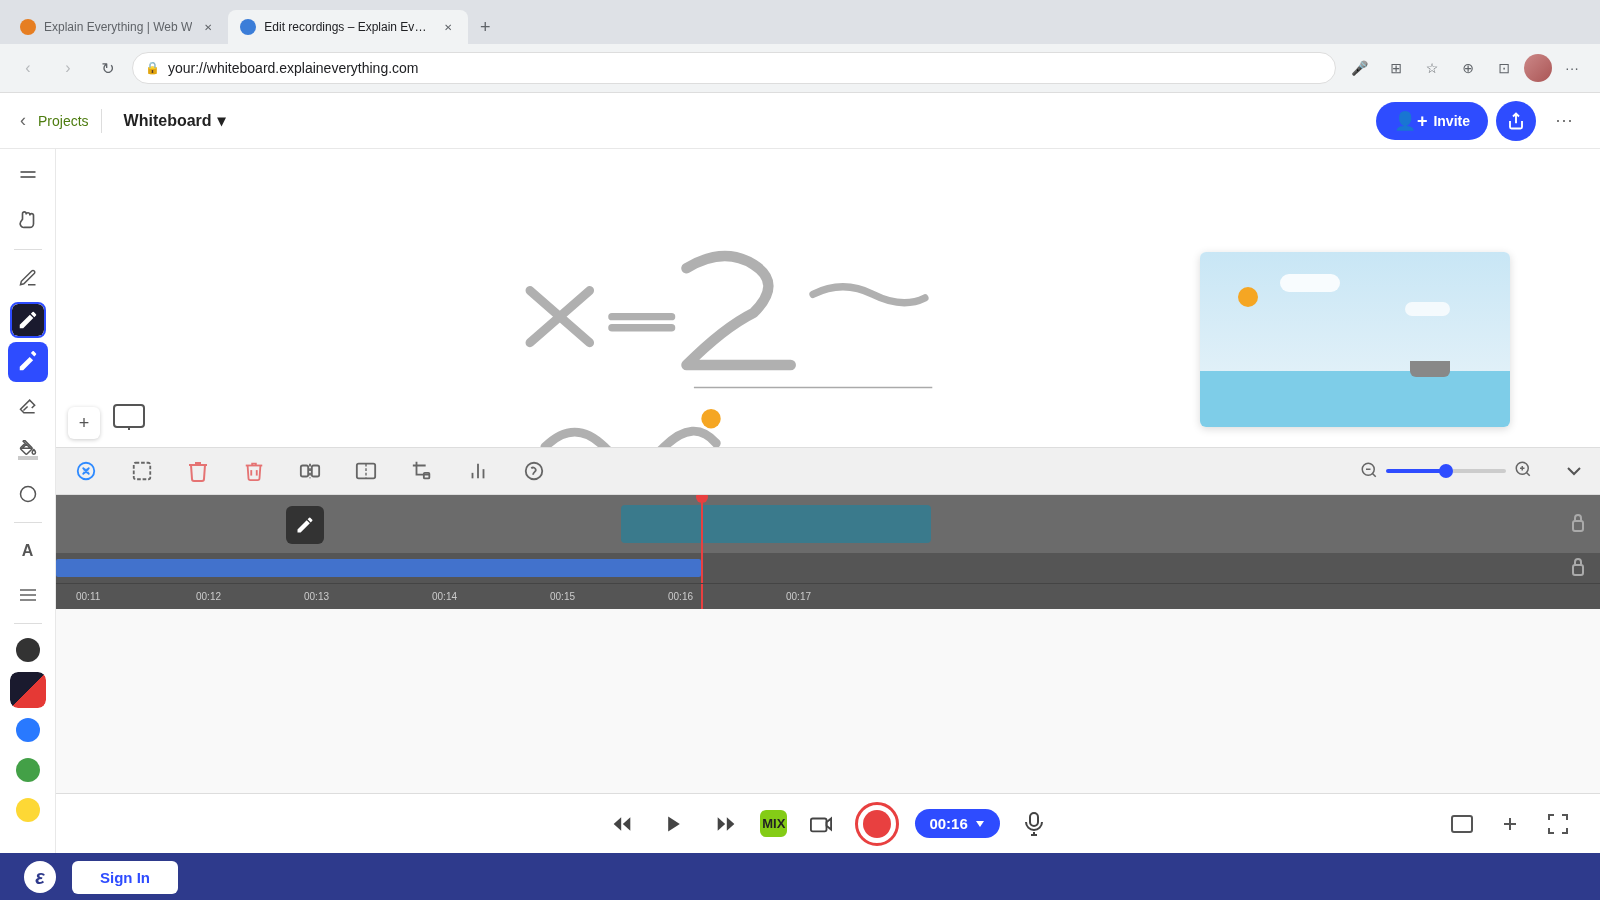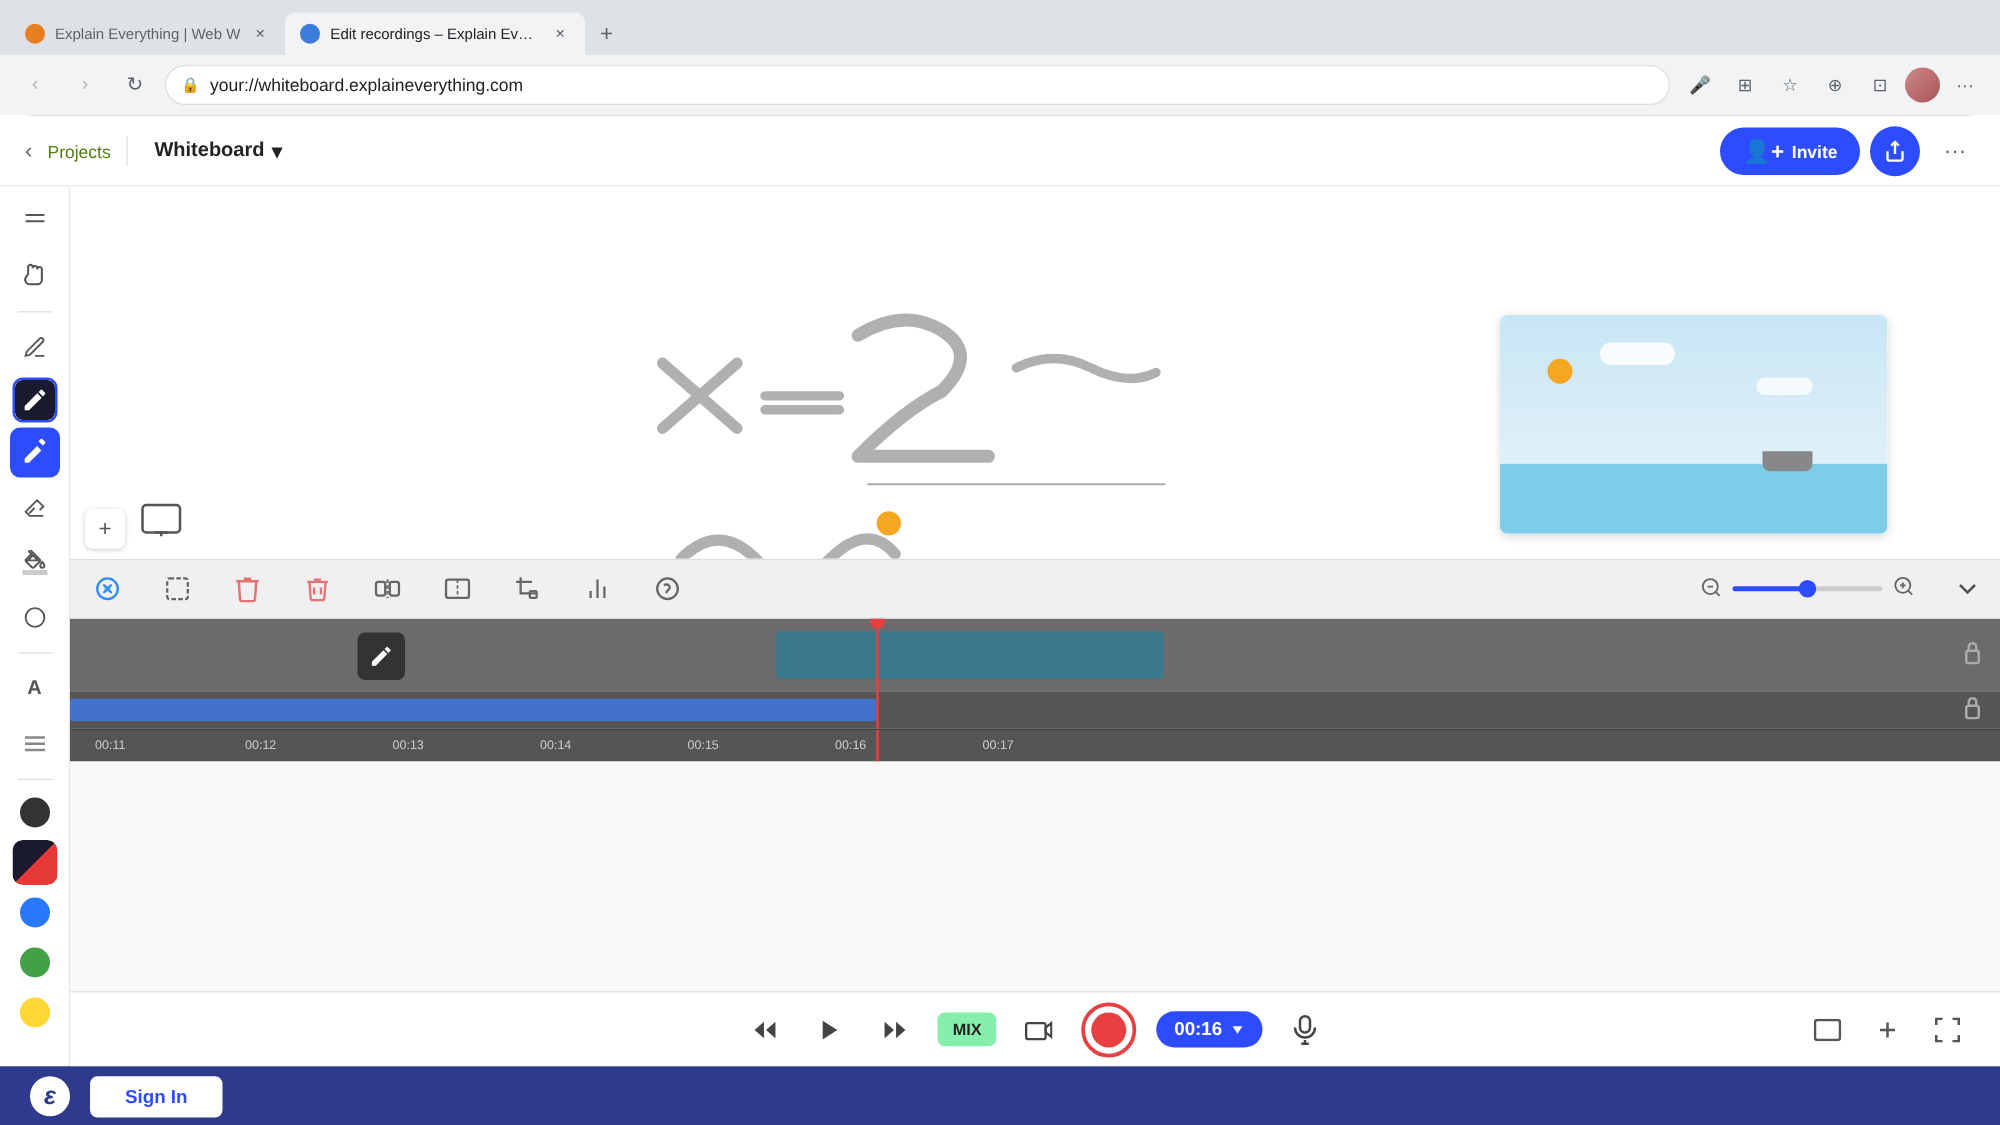--- a/index.html
+++ b/index.html
@@ -1,19 +1,19 @@
 <!DOCTYPE html>
 <html><head>
   <meta charset="utf-8">
   <style>
     * { margin: 0; padding: 0; box-sizing: border-box; }
     body { width: 1600px; height: 900px; overflow: hidden; font-family: -apple-system, BlinkMacSystemFont, 'Segoe UI', sans-serif; background: #fff; }
 
     
-    .browser-chrome { width: 100%; background: #f1f3f4; border-bottom: 1px solid #ddd; border-radius: 30px; }
+    .browser-chrome { width: 100%; background: #f1f3f4; border-bottom: 1px solid #ddd; }
     .tab-bar { display: flex; align-items: flex-end; padding: 8px 0 0 8px; background: #dee1e6; height: 44px; }
     .tab { display: flex; align-items: center; padding: 0 12px; height: 34px; border-radius: 8px 8px 0 0; font-size: 13px; cursor: pointer; gap: 8px; min-width: 200px; max-width: 240px; background: #dee1e6; color: #5f6368; }
     .tab.active { background: #f1f3f4; color: #202124; }
     .tab .tab-favicon { width: 16px; height: 16px; border-radius: 50%; flex-shrink: 0; }
     .tab .tab-title { flex: 1; overflow: hidden; text-overflow: ellipsis; white-space: nowrap; font-size: 12px; }
     .tab .tab-close { width: 16px; height: 16px; border-radius: 50%; display: flex; align-items: center; justify-content: center; font-size: 10px; color: #5f6368; flex-shrink: 0; }
     .tab-new { width: 34px; height: 34px; display: flex; align-items: center; justify-content: center; font-size: 18px; color: #5f6368; cursor: pointer; border-radius: 50%; }
 
     .nav-bar { display: flex; align-items: center; padding: 6px 12px; gap: 8px; background: #f1f3f4; height: 48px; }
     .nav-btn { width: 32px; height: 32px; border-radius: 50%; display: flex; align-items: center; justify-content: center; color: #5f6368; cursor: pointer; font-size: 16px; }
@@ -64,21 +64,21 @@
     .zoom-control { display: flex; align-items: center; gap: 8px; margin-left: auto; }
     .zoom-slider { -webkit-appearance: none; width: 120px; height: 4px; border-radius: 2px; background: linear-gradient(to right, #2e4cff 0%, #2e4cff 50%, #ccc 50%); }
     .zoom-slider::-webkit-slider-thumb { -webkit-appearance: none; width: 14px; height: 14px; border-radius: 50%; background: #2e4cff; cursor: pointer; }
     .chevron-down-btn { width: 28px; height: 28px; display: flex; align-items: center; justify-content: center; cursor: pointer; color: #555; }
 
     .timeline-tracks { flex: 1; position: relative; overflow: hidden; }
 
     
     .bottom-controls { height: 60px; background: #fff; border-top: 1px solid #ddd; display: flex; align-items: center; justify-content: center; gap: 16px; position: relative; }
     .ctrl-btn { width: 36px; height: 36px; display: flex; align-items: center; justify-content: center; cursor: pointer; border-radius: 6px; font-size: 16px; color: #444; }
-    .mix-btn { background: #86efac; color: #222; font-weight: 700; font-size: 13px; padding: 6px 12px; border-radius: 6px; cursor: pointer; }
+    .mix-btn { background: #84cc16; color: #222; font-weight: 700; font-size: 13px; padding: 6px 2px; border-radius: 6px; cursor: pointer; }
     .record-btn { width: 44px; height: 44px; border-radius: 50%; border: 3px solid #e84040; display: flex; align-items: center; justify-content: center; cursor: pointer; }
     .record-inner { width: 28px; height: 28px; background: #e84040; border-radius: 50%; }
     .time-display { background: #2e4cff; color: #fff; padding: 6px 14px; border-radius: 20px; font-size: 15px; font-weight: 600; display: flex; align-items: center; gap: 6px; cursor: pointer; }
     .mic-btn { width: 36px; height: 36px; display: flex; align-items: center; justify-content: center; cursor: pointer; font-size: 18px; color: #444; }
     .bottom-right-controls { position: absolute; right: 24px; display: flex; align-items: center; gap: 12px; }
     .br-btn { width: 36px; height: 36px; display: flex; align-items: center; justify-content: center; cursor: pointer; font-size: 16px; color: #555; }
 
     
     .footer-banner { height: 48px; background: #2e3a8c; display: flex; align-items: center; padding: 0 24px; color: #fff; font-size: 14px; }
     .footer-logo { width: 32px; height: 32px; background: #fff; border-radius: 50%; display: flex; align-items: center; justify-content: center; color: #2e3a8c; font-weight: 900; font-size: 18px; margin-right: 16px; flex-shrink: 0; }
@@ -411,21 +411,21 @@
             <svg width="16" height="20" viewBox="0 0 16 20" fill="none" stroke="#aaa" stroke-width="2">
                 <rect x="3" y="9" width="10" height="10" rx="2"></rect>
                 <path d="M5 9V6a3 3 0 016 0v3"></path>
               </svg>
           </div>
         </div>
 
         <div style="position:relative;height:26px;background:#555;display:flex;align-items:center;border-top:1px solid #444;">
           <span style="position:absolute;left:20px;color:#ccc;font-size:10px;">00:11</span>
           <span style="position:absolute;left:140px;color:#ccc;font-size:10px;">00:12</span>
-          <span style="position:absolute;left:258px;color:#ccc;font-size:10px;">00:13</span>
+          <span style="position:absolute;left:248px;color:#ccc;font-size:10px;">00:13</span>
           <span style="position:absolute;left:376px;color:#ccc;font-size:10px;">00:14</span>
           <span style="position:absolute;left:494px;color:#ccc;font-size:10px;">00:15</span>
           <span style="position:absolute;left:612px;color:#ccc;font-size:10px;">00:16</span>
           <span style="position:absolute;left:730px;color:#ccc;font-size:10px;">00:17</span>
 
           <div style="position:absolute;left:645px;top:0;bottom:0;width:2px;background:#e84040;"></div>
         </div>
       </div>
 
       <div class="bottom-controls">

